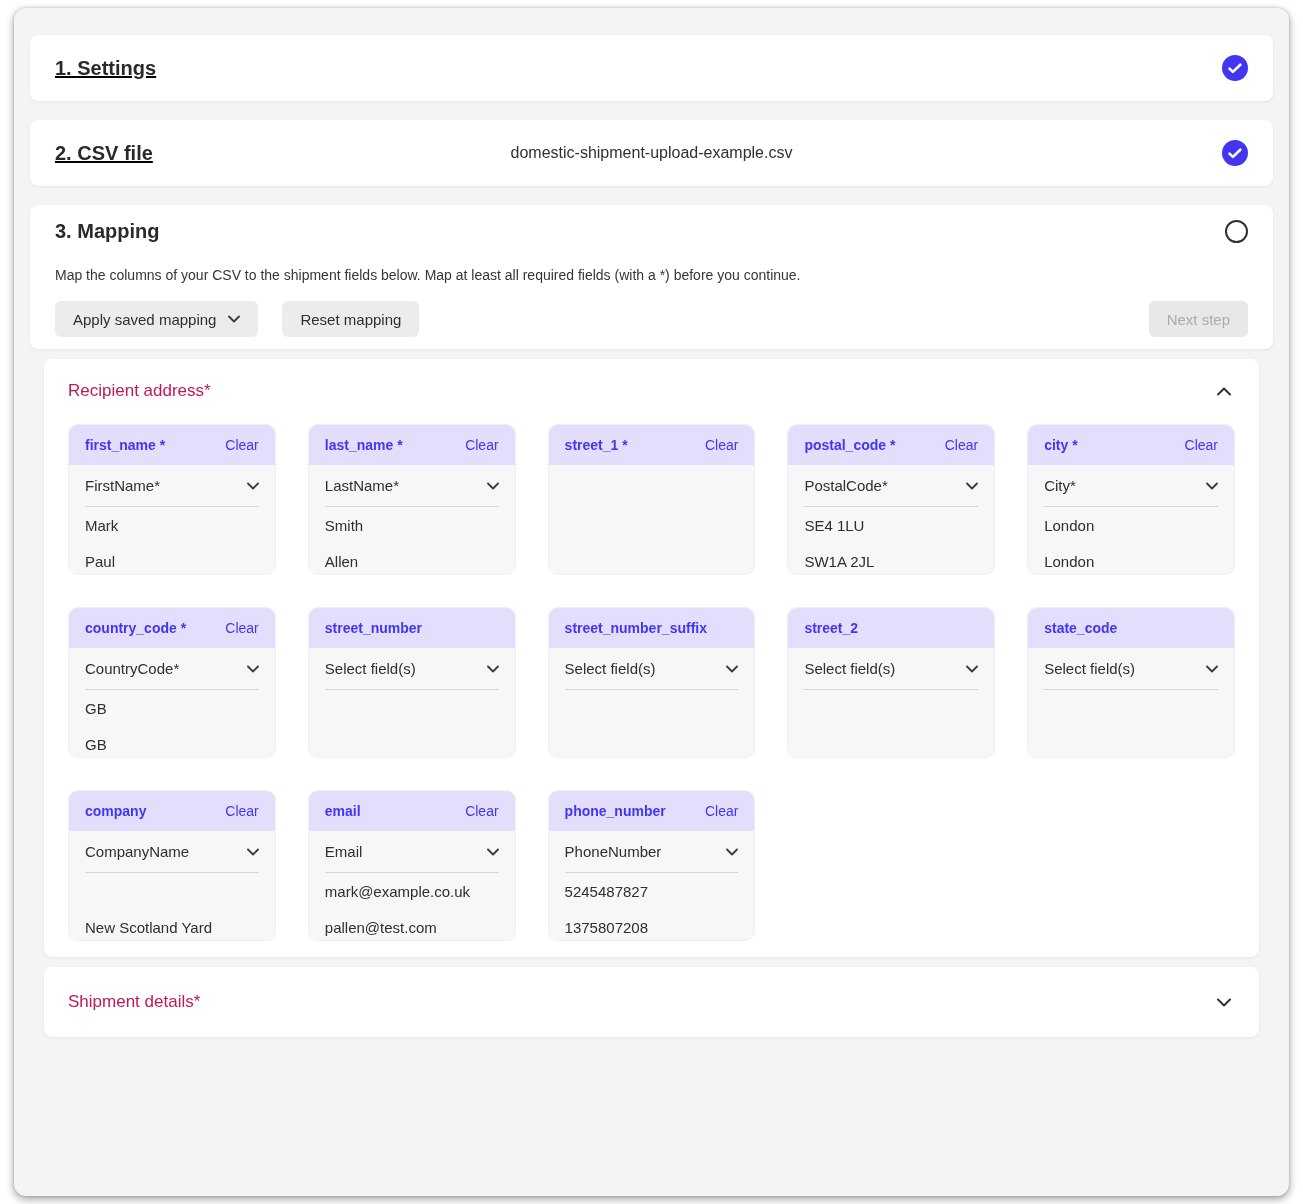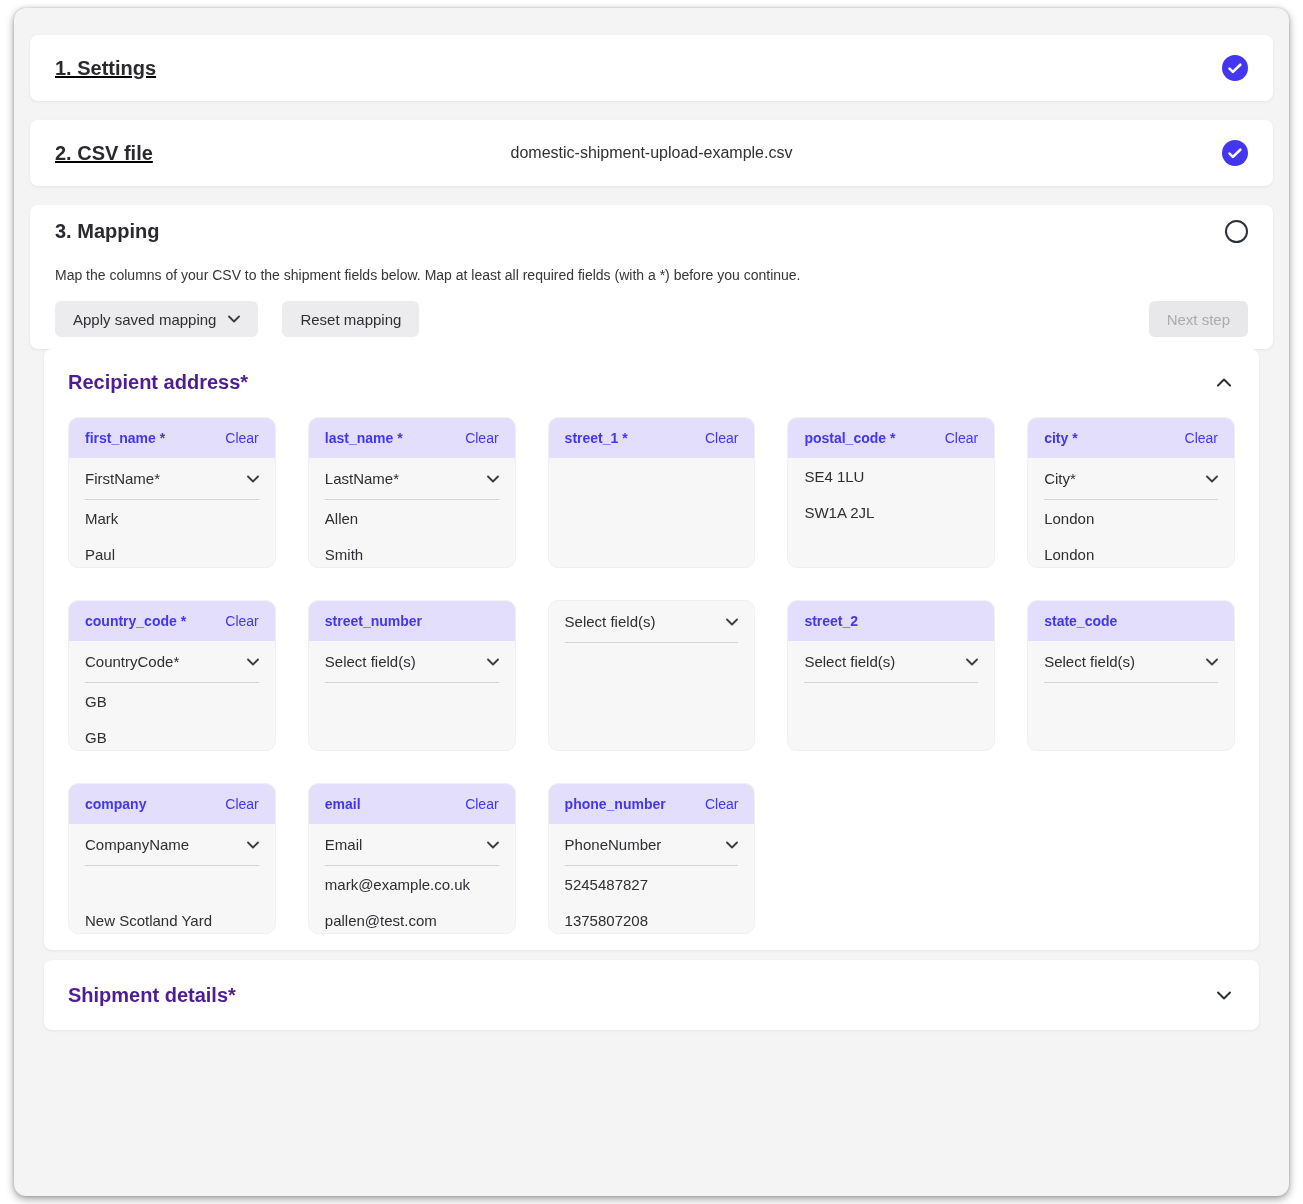--- a/index.html
+++ b/index.html
@@ -36,36 +36,36 @@
   .step-file {
     position: absolute; left: 50%; transform: translateX(-50%);
     font-size: 16px; color: #303034;
   }
   .status { margin-left: auto; display: flex; align-items: center; }
   .check-badge { width: 26px; height: 26px; display: block; }
   .empty-circle {
     width: 23px; height: 23px; border-radius: 50%;
     border: 2.5px solid #2d3037; background: transparent;
   }
-  .mapping-card { padding: 15px 25px 12px; margin-bottom: 0; }
+  .mapping-card { padding: 15px 25px 12px; margin-bottom: 10px; }
   .mapping-head { display: flex; align-items: center; justify-content: space-between; }
   .mapping-desc { margin-top: 24px; font-size: 14px; color: #35353a; }
   .btn-row { margin-top: 18px; display: flex; align-items: center; gap: 24px; }
   .btn {
     height: 36px; padding: 0 18px;
     background: #ececee; border: none; border-radius: 6px;
     font-family: inherit; font-size: 15px; color: #2f2f33;
     display: inline-flex; align-items: center; gap: 12px;
     cursor: pointer;
   }
   .btn.disabled { background: #e8e8ea; color: #aaaaaf; margin-left: auto; cursor: default; }
   .chev { display: block; }
   .section-card { margin: 0 14px 10px; padding: 22px 24px 16px; }
   .section-head { display: flex; align-items: center; justify-content: space-between; }
-  .section-title { font-size: 20px; font-weight: bold; color: #4c1d95; }
+  .section-title { font-size: 17px; font-weight: normal; color: #be185d; }
   .collapse-btn { background: none; border: none; padding: 4px; cursor: pointer; display: flex; }
   .rot180 { transform: rotate(180deg); }
   .field-grid {
     margin-top: 23px;
     display: grid;
     grid-template-columns: repeat(5, 1fr);
     column-gap: 26px;
     row-gap: 25px;
     gap: 32px;
   }
@@ -187,38 +187,44 @@
       <span class="field-name">last_name *</span>
       <button class="clear-link">Clear</button>
     </div>
     <div class="field-card-body">
       <div class="select-row">
         <span class="select-value">LastName*</span>
         <svg class="chev" width="12" height="8" viewBox="0 0 12 8">
           <path d="M1 1.5l5 5 5-5" fill="none" stroke="#3a3a3f" stroke-width="1.8" stroke-linecap="round" stroke-linejoin="round"></path>
         </svg>
       </div>
-    <div class="sample-row">Allen</div>
-            <div class="sample-row">Smith</div>
+    <div class="sample-row">Smith</div>
+            <div class="sample-row">Allen</div>
           </div>
   </div>
 
   <div class="field-card">
     <div class="field-card-header">
       <span class="field-name">street_1 *</span>
       <button class="clear-link">Clear</button>
     </div>
   </div>
 
   <div class="field-card">
     <div class="field-card-header">
       <span class="field-name">postal_code *</span>
       <button class="clear-link">Clear</button>
     </div>
     <div class="field-card-body">
+      <div class="select-row">
+        <span class="select-value">PostalCode*</span>
+        <svg class="chev" width="12" height="8" viewBox="0 0 12 8">
+          <path d="M1 1.5l5 5 5-5" fill="none" stroke="#3a3a3f" stroke-width="1.8" stroke-linecap="round" stroke-linejoin="round"></path>
+        </svg>
+      </div>
     <div class="sample-row">SE4 1LU</div>
             <div class="sample-row">SW1A 2JL</div>
           </div>
   </div>
 
   <div class="field-card">
     <div class="field-card-header">
       <span class="field-name">city *</span>
       <button class="clear-link">Clear</button>
     </div>
@@ -260,20 +266,24 @@
       <div class="select-row">
         <span class="select-value">Select field(s)</span>
         <svg class="chev" width="12" height="8" viewBox="0 0 12 8">
           <path d="M1 1.5l5 5 5-5" fill="none" stroke="#3a3a3f" stroke-width="1.8" stroke-linecap="round" stroke-linejoin="round"></path>
         </svg>
       </div>
     </div>
   </div>
 
   <div class="field-card">
+    <div class="field-card-header">
+      <span class="field-name">street_number_suffix</span>
+
+    </div>
     <div class="field-card-body">
       <div class="select-row">
         <span class="select-value">Select field(s)</span>
         <svg class="chev" width="12" height="8" viewBox="0 0 12 8">
           <path d="M1 1.5l5 5 5-5" fill="none" stroke="#3a3a3f" stroke-width="1.8" stroke-linecap="round" stroke-linejoin="round"></path>
         </svg>
       </div>
     </div>
   </div>
 

